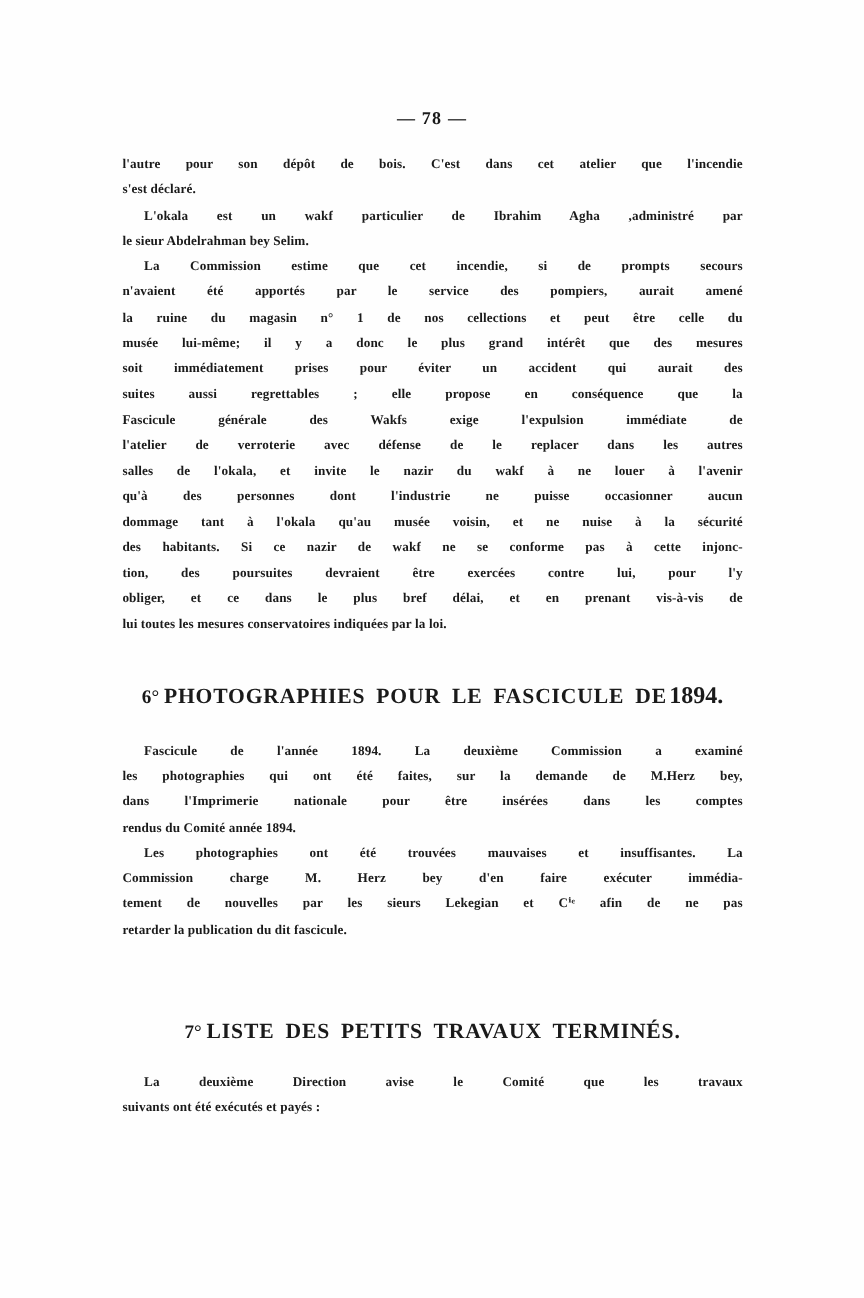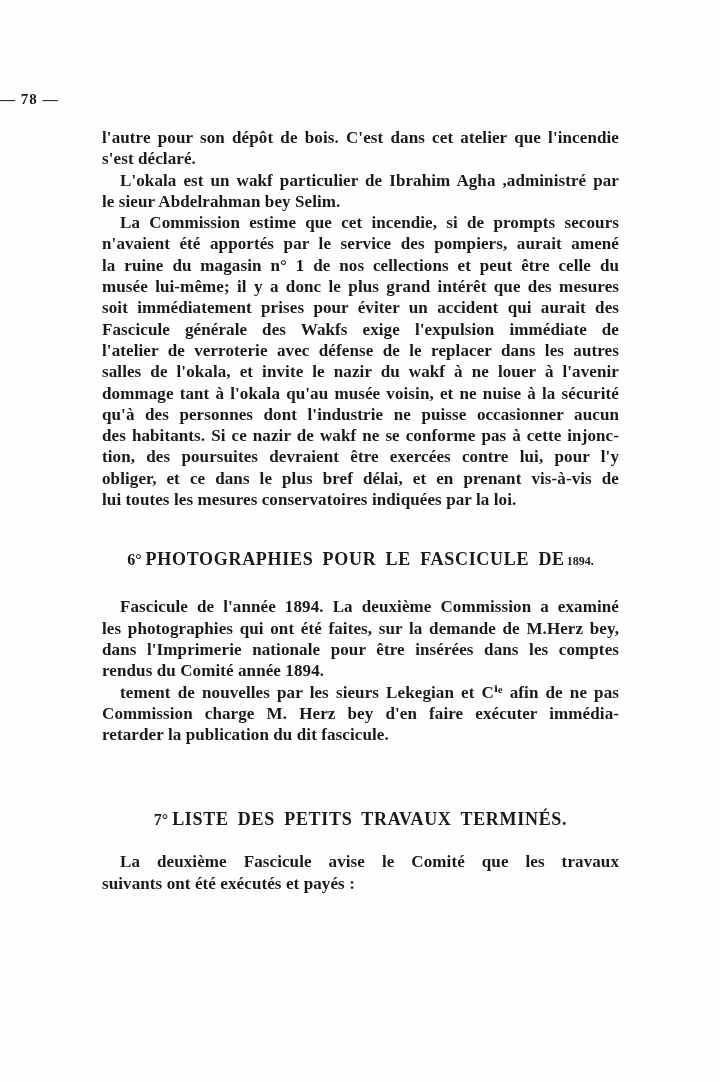--- a/index.html
+++ b/index.html
@@ -16,34 +16,34 @@
     color: #1a1a1a;
     font-family: "Liberation Serif", "DejaVu Serif", serif;
     font-weight: 700;
     overflow: hidden;
   }
   .page-number {
     position: absolute;
     top: 91px;
     left: 0;
     width: 100%;
-    text-align: left;
+    text-align: center;
     font-size: 15px;
     letter-spacing: 1px;
     font-family: Liberation Serif, serif;
   }
   .body-column {
     position: absolute;
     left: 102px;
     top: 127px;
     width: 517px;
   }
   .para { margin: 0; }
   .line {
-    font-size: 17px;
+    font-size: 11px;
     line-height: 21.3px;
     text-align: justify;
     text-align-last: justify;
     -moz-text-align-last: justify;
     letter-spacing: 0.1px;
   }
   .line.last {
     text-align-last: left;
     -moz-text-align-last: left;
   }
@@ -51,21 +51,21 @@
   .section-heading {
     margin: 0;
     text-align: center;
     line-height: 21px;
     white-space: nowrap;
   }
   .section-heading.h6 { margin-top: 37px; margin-bottom: 24px; }
   .section-heading.h7 { margin-top: 62px; margin-bottom: 21px; }
   .h-num  { font-size: 16px; margin-right: 4px; }
   .h-caps { font-size: 18px; letter-spacing: 0.7px; word-spacing: 4px; }
-  .h-year { font-size: 12px; margin-left: 2px; }
+  .h-year { font-size: 20px; margin-left: 2px; }
 </style>
 </head>
 <body>
 
 <div class="page">
 
   <div class="page-number">— 78 —</div>
 
   <div class="body-column">
 
@@ -78,47 +78,49 @@
         <div class="line">L'okala est un wakf particulier de Ibrahim Agha ,administré par</div>
         <div class="line last">le sieur Abdelrahman bey Selim.</div>
       </div>
 
     <div class="para indented">
         <div class="line">La Commission estime que cet incendie, si de prompts secours</div>
         <div class="line">n'avaient été apportés par le service des pompiers, aurait amené</div>
         <div class="line">la ruine du magasin n° 1 de nos cellections et peut être celle du</div>
         <div class="line">musée lui-même; il y a donc le plus grand intérêt que des mesures</div>
         <div class="line">soit immédiatement prises pour éviter un accident qui aurait des</div>
+        <div class="line">suites aussi regrettables ; elle propose en conséquence que la</div>
         <div class="line">Fascicule générale des Wakfs exige l'expulsion immédiate de</div>
         <div class="line">l'atelier de verroterie avec défense de le replacer dans les autres</div>
         <div class="line">salles de l'okala, et invite le nazir du wakf à ne louer à l'avenir</div>
+        <div class="line">qu'à des personnes dont l'industrie ne puisse occasionner aucun</div>
         <div class="line">dommage tant à l'okala qu'au musée voisin, et ne nuise à la sécurité</div>
-        <div class="line">qu'à des personnes dont l'industrie ne puisse occasionner aucun</div>
         <div class="line">des habitants. Si ce nazir de wakf ne se conforme pas à cette injonc-</div>
         <div class="line">tion, des poursuites devraient être exercées contre lui, pour l'y</div>
         <div class="line">obliger, et ce dans le plus bref délai, et en prenant vis-à-vis de</div>
         <div class="line last">lui toutes les mesures conservatoires indiquées par la loi.</div>
       </div>
 
     <h2 class="section-heading h6"><span class="h-num">6°</span><span class="h-caps">PHOTOGRAPHIES POUR LE FASCICULE DE</span><span class="h-year">1894.</span></h2>
 
     <div class="para indented">
         <div class="line">Fascicule de l'année 1894. La deuxième Commission a examiné</div>
         <div class="line">les photographies qui ont été faites, sur la demande de M.Herz bey,</div>
         <div class="line">dans l'Imprimerie nationale pour être insérées dans les comptes</div>
         <div class="line last">rendus du Comité année 1894.</div>
       </div>
 
     <div class="para indented">
+        <div class="line">Les photographies ont été trouvées mauvaises et insuffisantes. La</div>
+        <div class="line">Commission charge M. Herz bey d'en faire exécuter immédia-</div>
         <div class="line">tement de nouvelles par les sieurs Lekegian et Cⁱᵉ afin de ne pas</div>
-        <div class="line">Commission charge M. Herz bey d'en faire exécuter immédia-</div>
         <div class="line last">retarder la publication du dit fascicule.</div>
       </div>
 
     <h2 class="section-heading h7"><span class="h-num">7°</span><span class="h-caps">LISTE DES PETITS TRAVAUX TERMINÉS.</span></h2>
 
     <div class="para indented">
-        <div class="line">La deuxième Fascicule avise le Comité que les travaux</div>
+        <div class="line">La deuxième Direction avise le Comité que les travaux</div>
         <div class="line last">suivants ont été exécutés et payés :</div>
       </div>
 
   </div>
 </div>
 
 </body></html>

